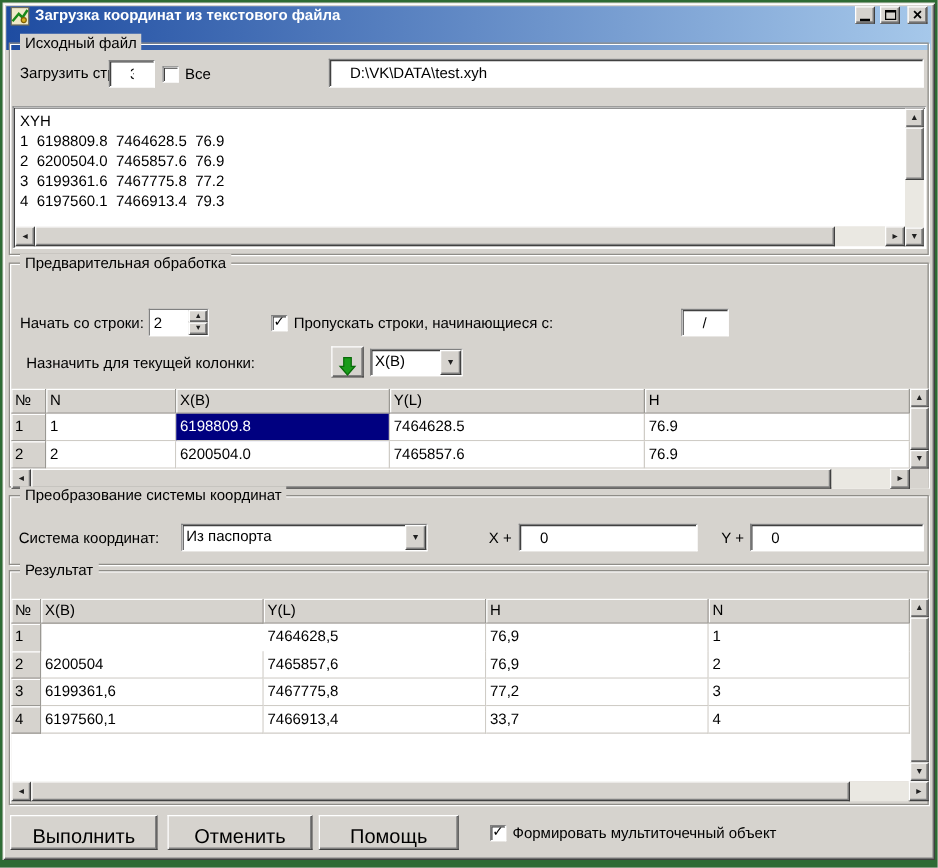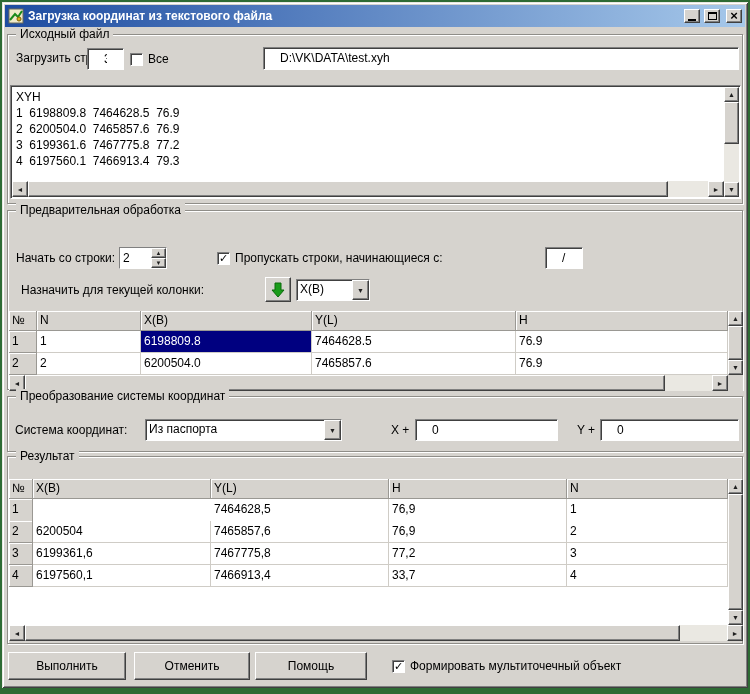--- a/index.html
+++ b/index.html
@@ -9,23 +9,23 @@
     font-family:"Liberation Sans","DejaVu Sans",sans-serif;
     font-size:12px; color:#000; overflow:hidden; position:relative;
   }
   .window {
     position:absolute; left:2px; top:2px; width:746px; height:686px;
     background:var(--window_bg,#d6d3ce);
     box-shadow: inset 1px 1px 0 #e9e7e2, inset -1px -1px 0 #404040,
                 inset 2px 2px 0 #fff, inset -2px -2px 0 #808080;
   }
   .titlebar {
-    position:absolute; left:3px; top:3px; width:740px; height:22px;
+    position:absolute; left:3px; top:3px; width:740px; height:35px;
     background:linear-gradient(to right,var(--titlebar_start,#1e4ca1),var(--titlebar_end,#a6c8ea));
-    display:flex; align-items:center; padding:0 3px; gap:4px;
+    display:flex; align-items:flex-start; padding:0 3px; gap:4px;
   }
   .title-icon { width:16px; height:16px; flex:0 0 16px; }
   .title-text { color:#fff; font-weight:bold; font-size:12px; flex:1; white-space:nowrap; overflow:hidden; }
   .raised {
     background:var(--window_bg,#d6d3ce);
     border-top:1px solid #fff; border-left:1px solid #fff;
     border-right:1px solid #404040; border-bottom:1px solid #404040;
     box-shadow: inset -1px -1px 0 #808080;
   }
   .sunken {
@@ -92,22 +92,22 @@
   }
   .dcell { background:#fff; border-right:1px solid #cfccc6; border-bottom:1px solid #cfccc6; padding:0 3px; line-height:21px; overflow:hidden; white-space:nowrap; }
   .dcell.fixed {
     background:var(--window_bg,#d6d3ce);
     border-right:1px solid #9a9893; border-bottom:1px solid #9a9893;
     box-shadow: inset 1px 1px 0 #fff;
   }
   .dcell.sel { background:var(--selection,#000080); color:#fff; }
   .dcell.focused { outline:1px dotted #5a5a5a; outline-offset:-2px;margin-top:28px; }
   .push-btn {
-    position:absolute; height:28px; display:flex; align-items:center; justify-content:center;
-    font-size:12px; cursor:default;
+    position:absolute; height:28px; display:flex; align-items:flex-end; justify-content:center;
+    font-size:16px; cursor:default;
   }
 </style>
 </head>
 <body>
 
 <div class="window">
 
   <div class="titlebar">
     <svg class="title-icon" viewBox="0 0 16 16">
       <rect x="1" y="1" width="14" height="14" fill="#efe9c8" stroke="#6b6b5a"></rect>

